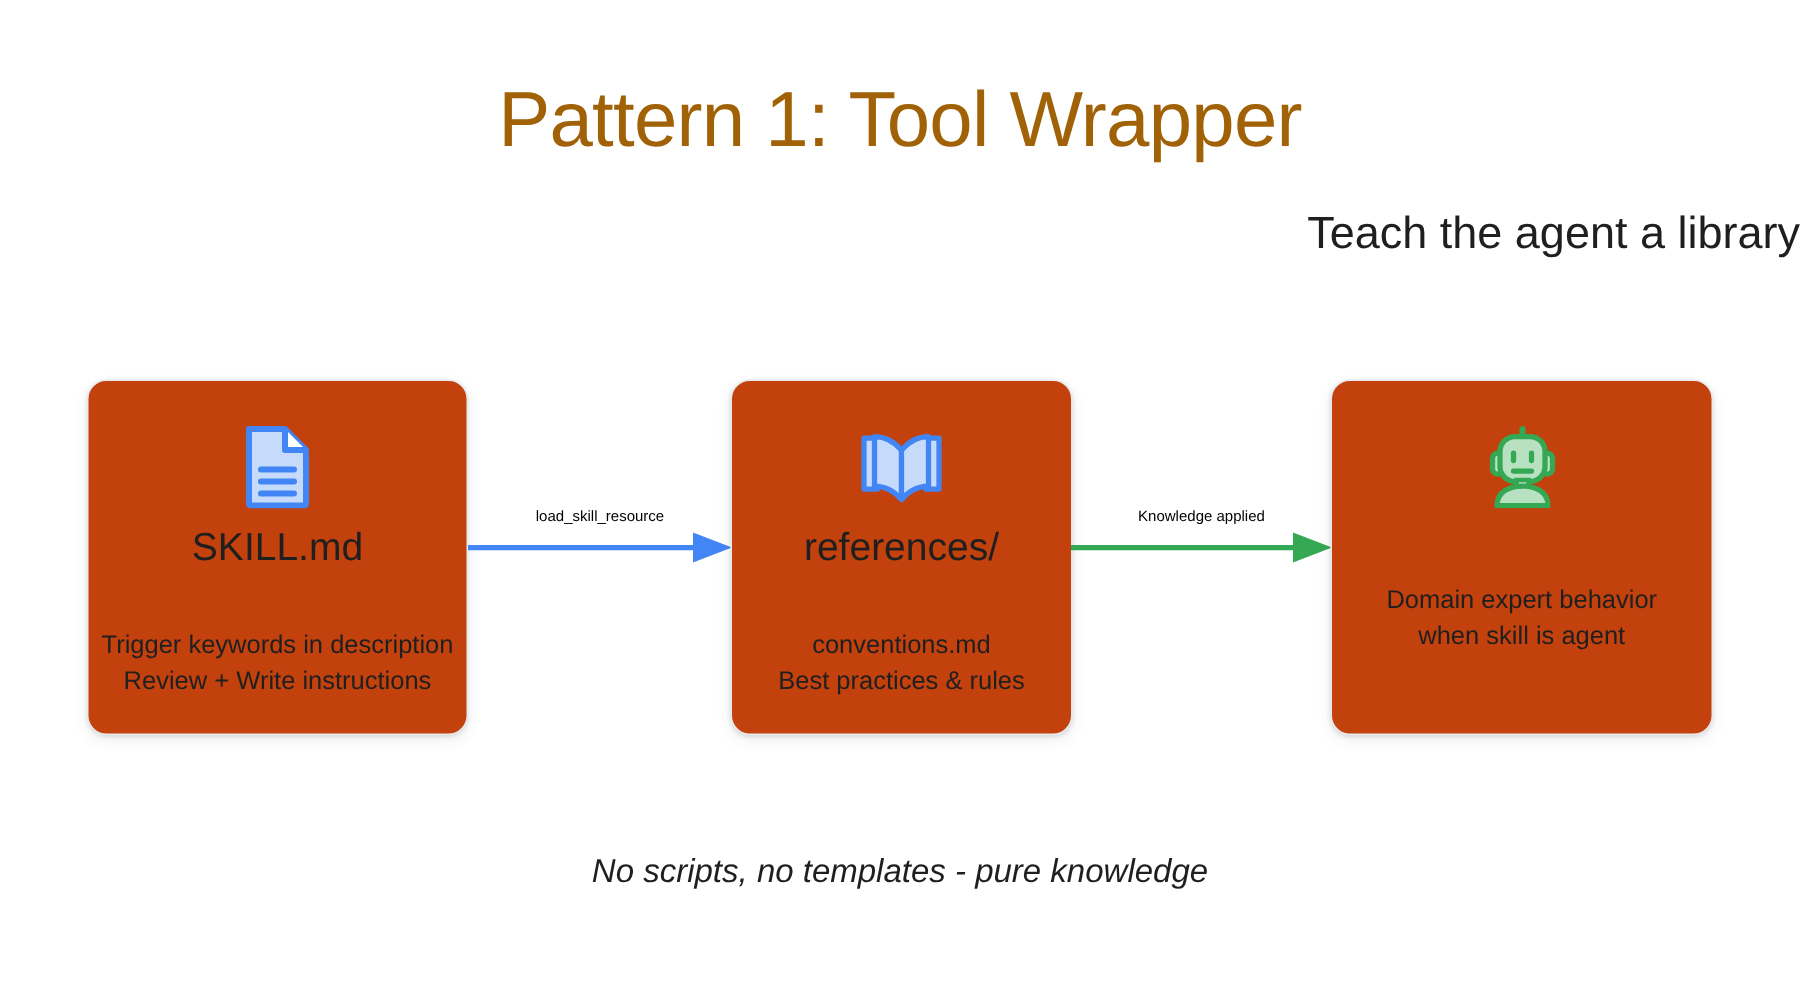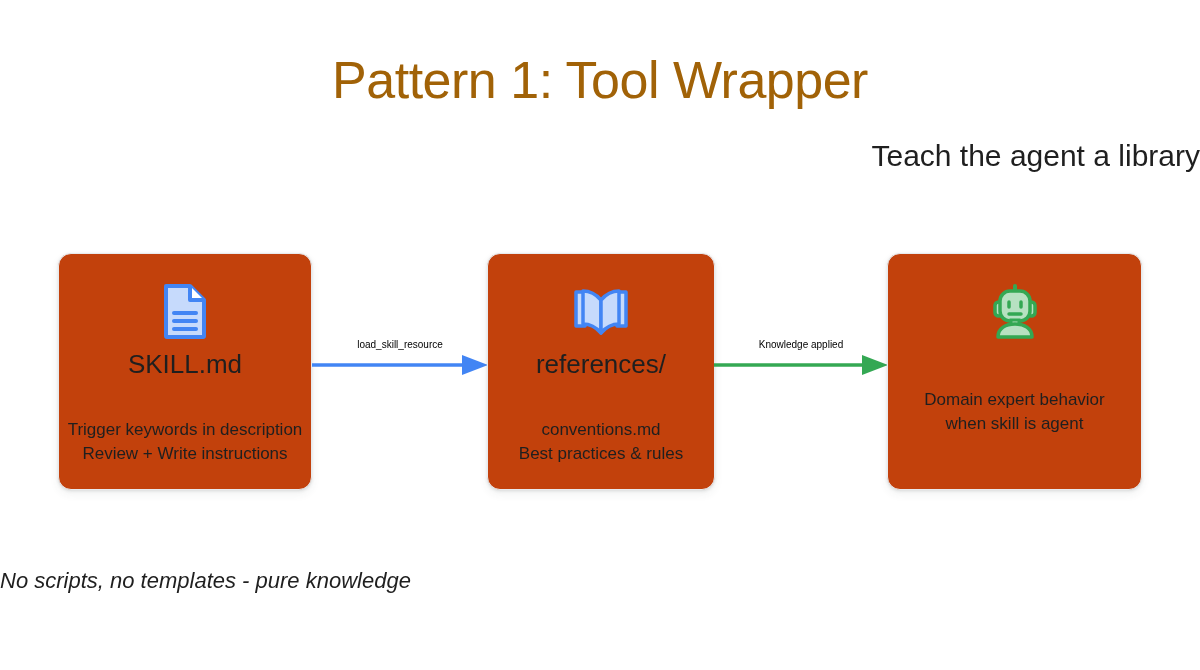--- a/index.html
+++ b/index.html
@@ -117,20 +117,21 @@
   }
   .arrow-label-1 { left: 280px; }
   .arrow-label-2 { left: 681px; }
 
   
   .footer {
     position: absolute;
     top: 568px;
     left: 0;
     width: 1200px;
+    text-align: center;
     font-size: 22px;
     font-style: italic;
     color: #1f1f1f;
   }
 </style>
 </head>
 <body>
 
 <div class="slide">
 

